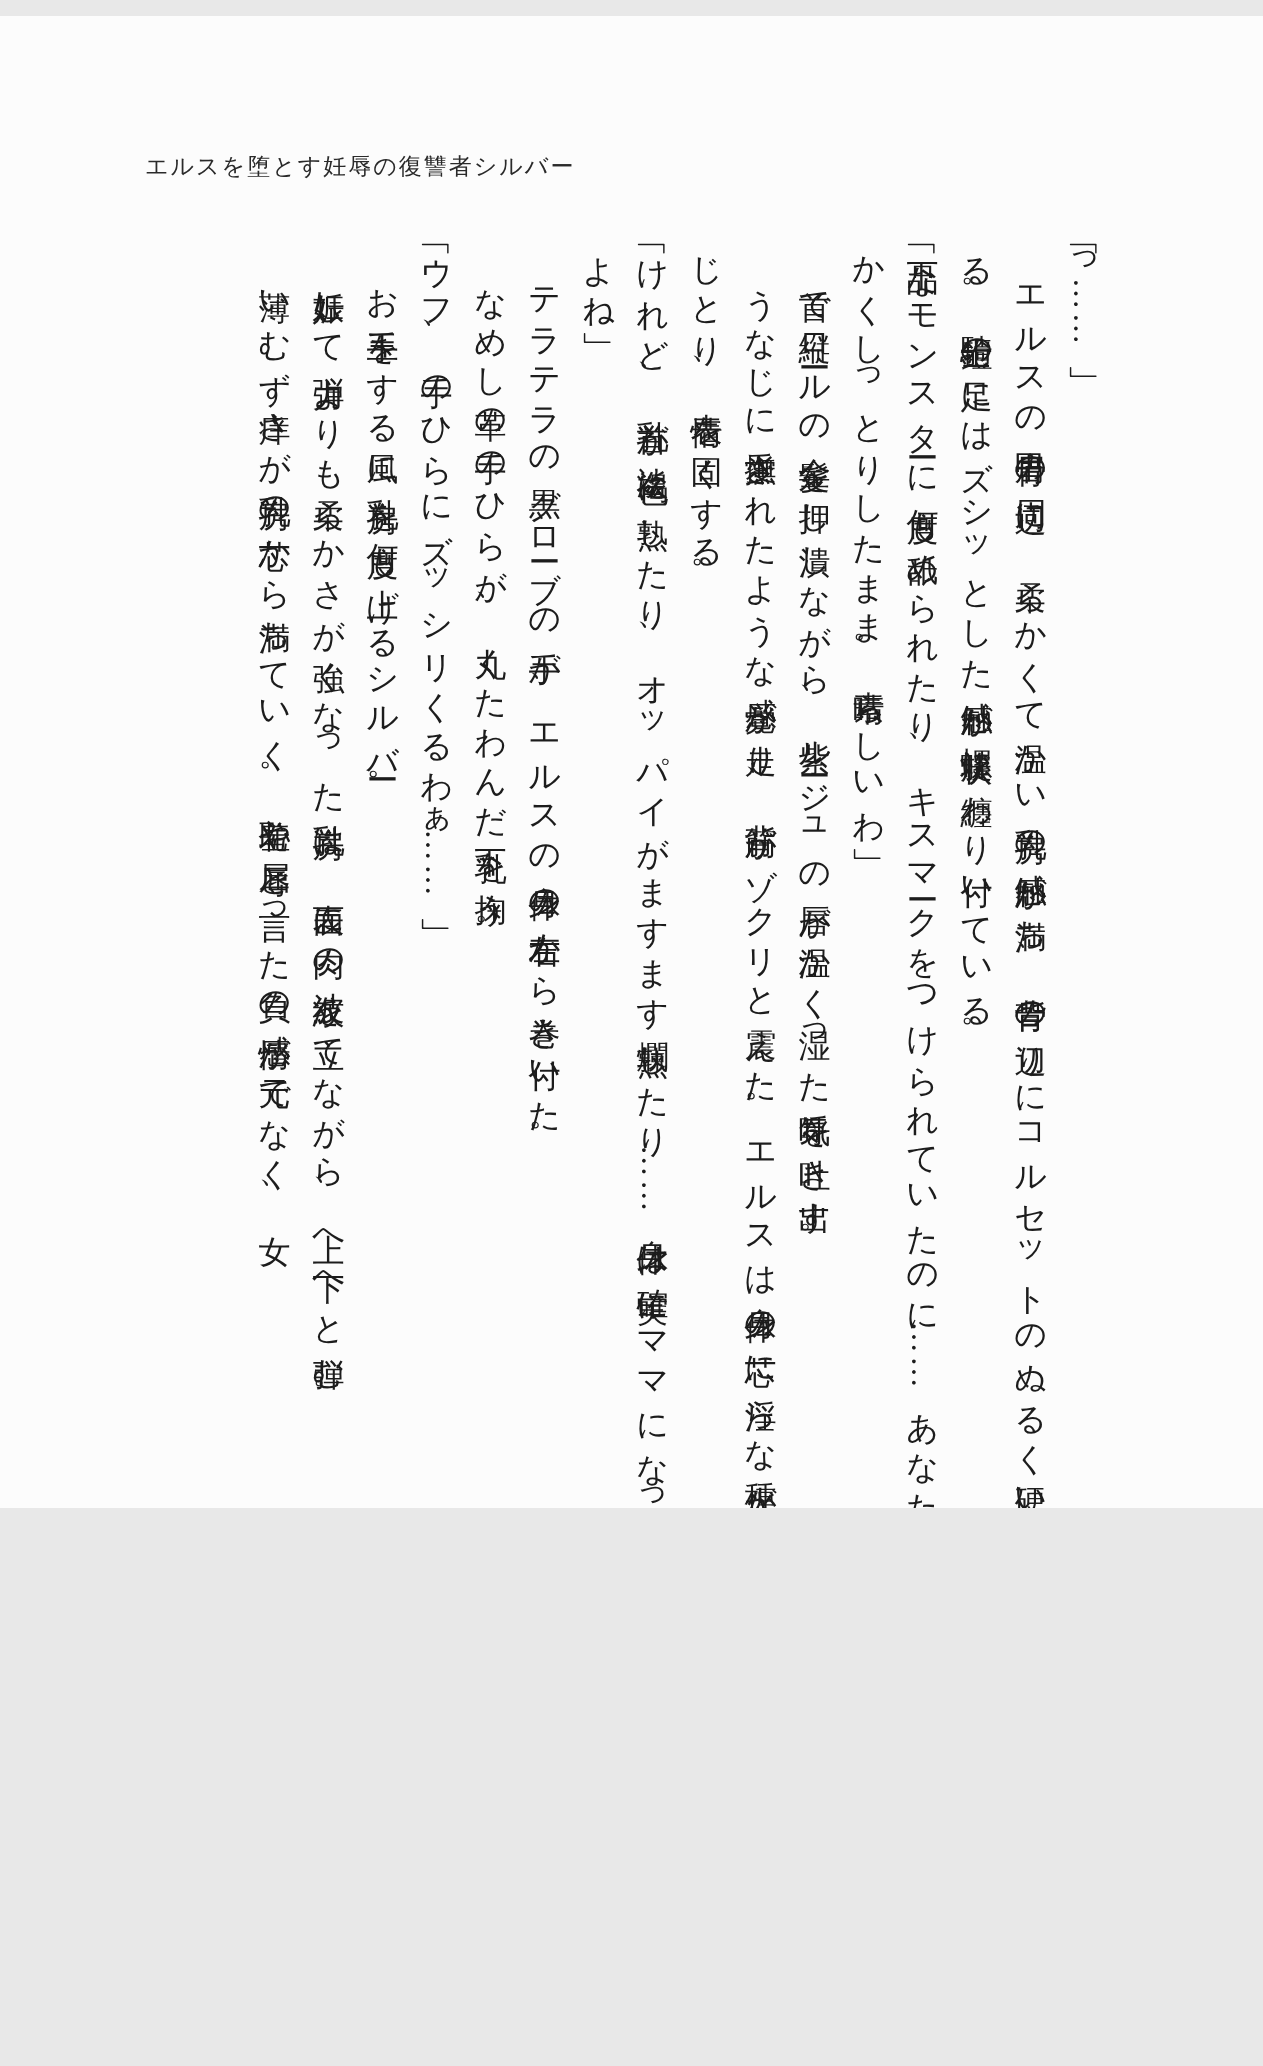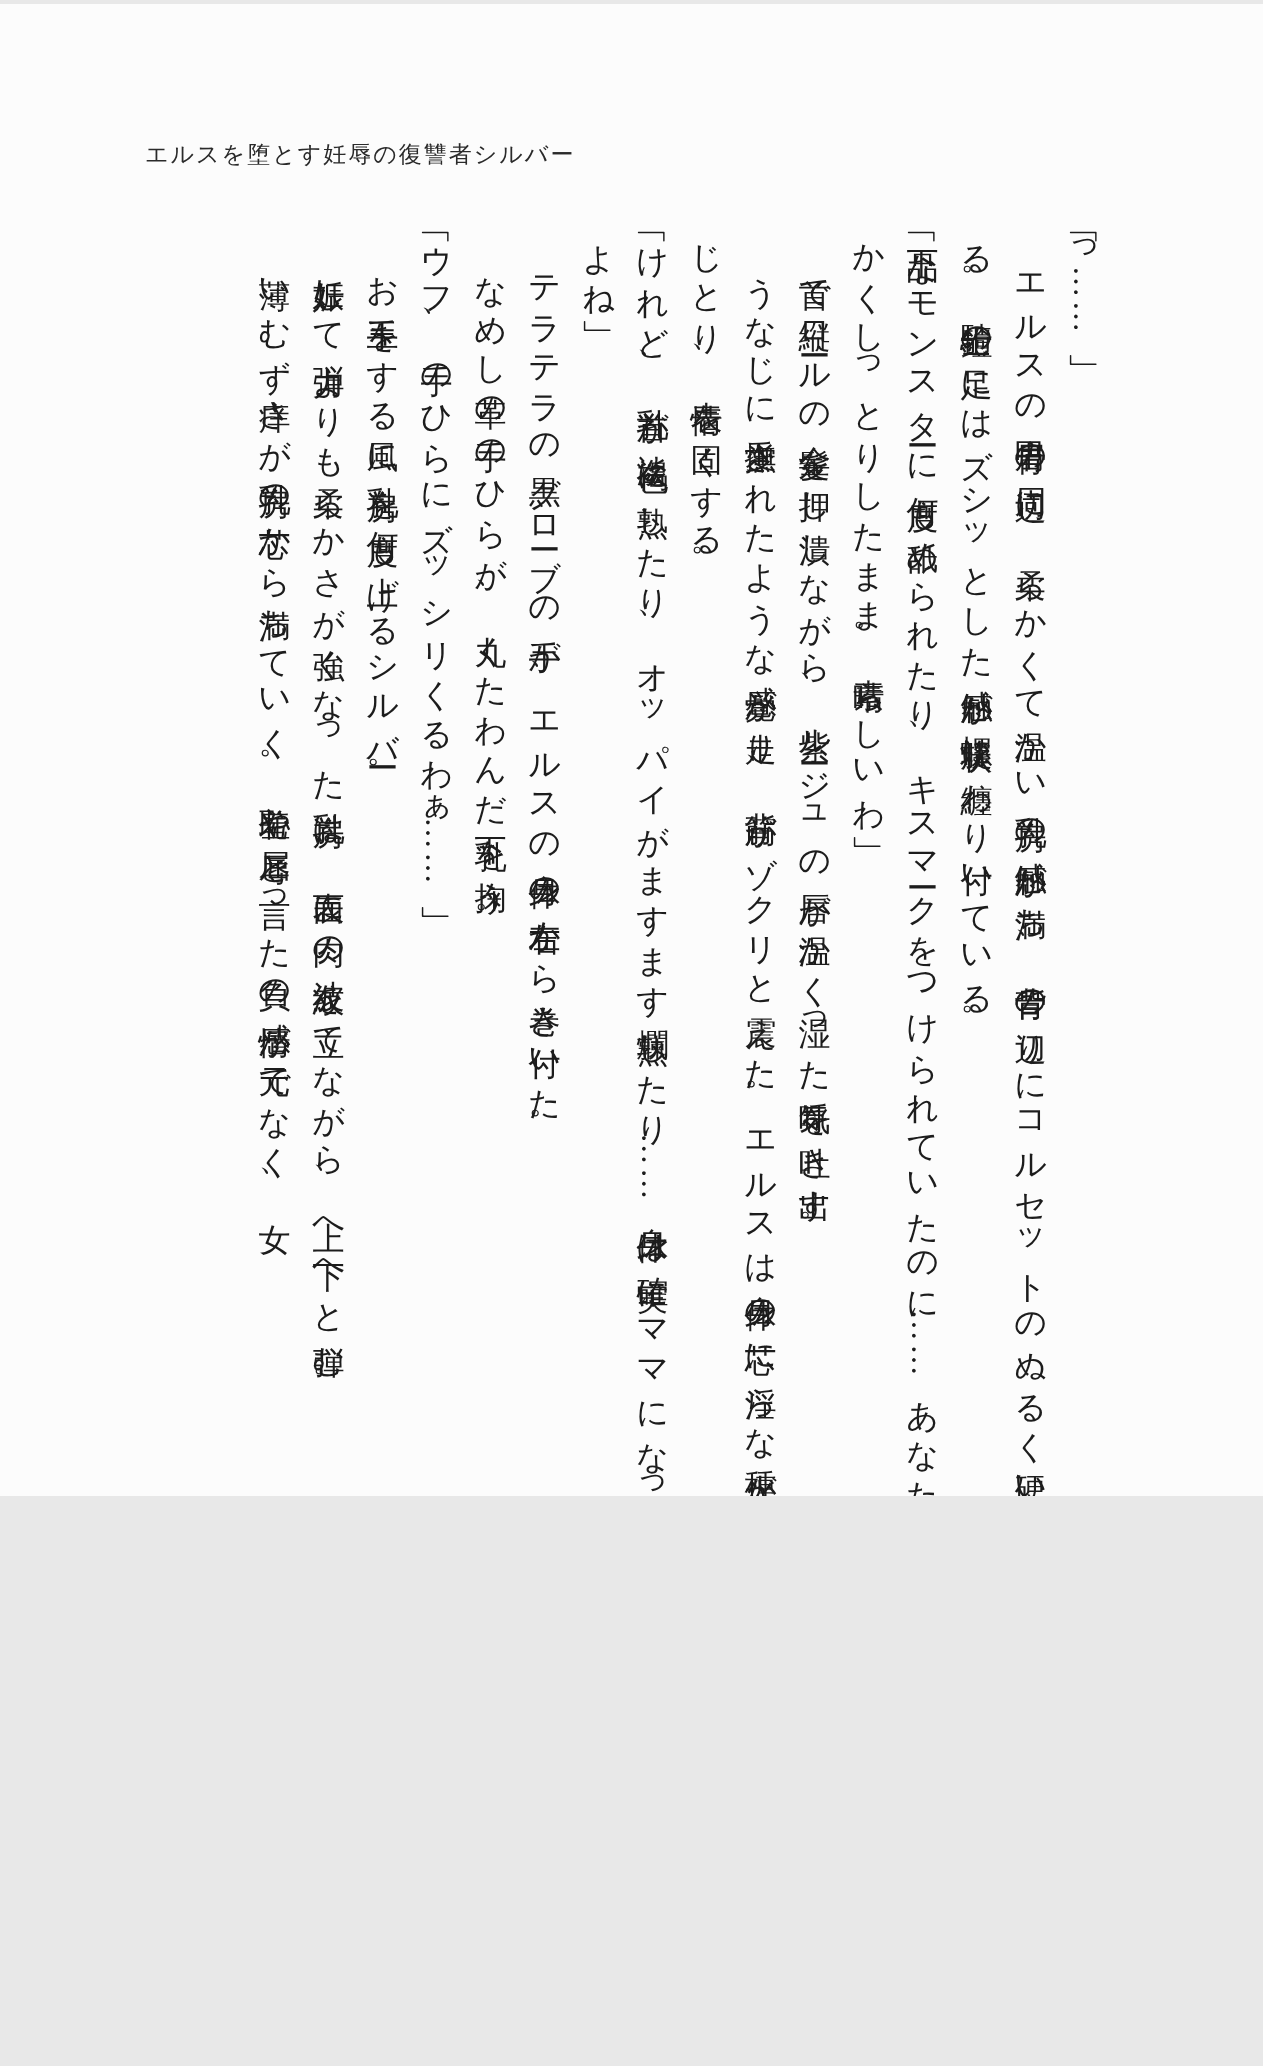--- a/index.html
+++ b/index.html
@@ -4,21 +4,21 @@
 <style>
   html, body {
     margin: 0;
     padding: 0;
     background: #e8e8e8;
   }
   .page {
     position: relative;
     width: 1263px;
     height: 1492px;
-    margin: 4px auto;
+    margin: 16px auto;
     background: #fcfcfc;
     overflow: hidden;
     font-family: "Liberation Serif", "DejaVu Serif", serif;
     color: #1c1c1c;
   }
   
   .running-header {
     position: absolute;
     top: 135px;
     left: 145px;

